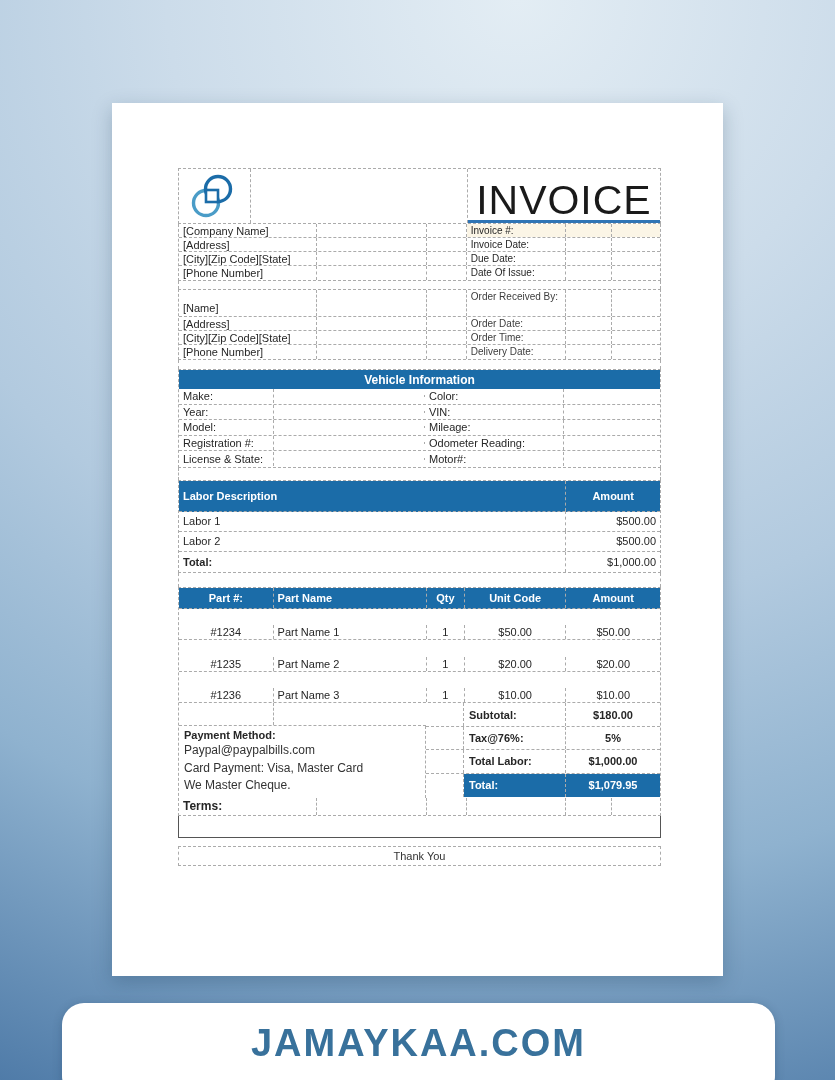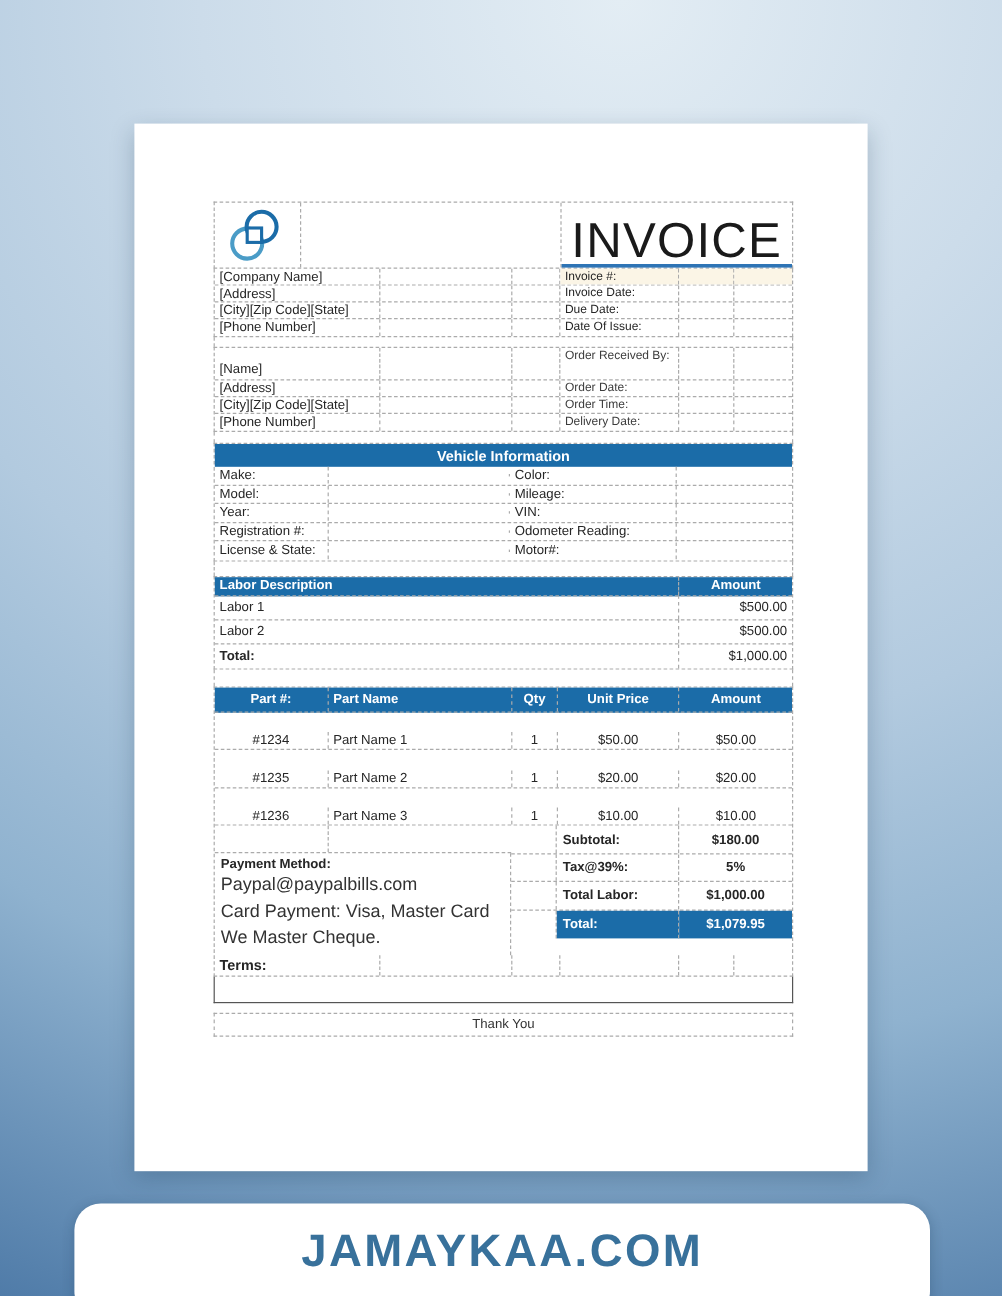--- a/index.html
+++ b/index.html
@@ -50,42 +50,42 @@
   
   .bluebar { background:#1b6ca8; color:#ffffff; font-weight:bold; }
   .banner { height:19px; display:flex; align-items:center; justify-content:center; font-size:12px; }
 
   
   .v1{width:95px} .v2{width:152px} .v3{width:140px} .v4{width:96px}
   .vrow { height:15.6px; align-items:center; }
 
   
   .l1{width:389px} .l2{width:94px}
-  .lhead { height:16px; }
+  .lhead { height:31px; }
   .lhead .cell { display:flex; align-items:center; }
   .lrow { height:20px; align-items:center; display:flex; }
   .amt-right { text-align:right; justify-content:flex-end; display:flex; align-items:center; }
 
   
   .p1{width:95px} .p2{width:154px} .p3{width:38px} .p4{width:102px} .p5{width:94px}
   .phead { height:21px; }
   .phead .cell { display:flex; align-items:center; }
   .prow { height:31.5px;align-items:flex-end; }
   .prow .cell { display:flex; align-items:center; }
   .ctr { justify-content:center; text-align:center; }
 
   
   .sumwrap { display:flex; }
   .sum-left { width:249px; display:flex; flex-direction:column; }
   .sum-left-toprow { height:23px; display:flex; border-bottom:1px dashed #ababab; }
   .slt1 { width:95px; border-right:1px dashed #ababab; }
   .slt2 { flex:1; }
   .payment { flex:1; padding:3px 5px; border-right:1px dashed #ababab; }
   .payment .pm-head { font-weight:bold; font-size:11px; margin-bottom:1px; }
-  .payment .pm-line { font-size:15px; color:#333; line-height:1.45; }
+  .payment .pm-line { font-size:12px; color:#333; line-height:1.45; }
   .sum-right { width:234px; display:flex; flex-direction:column; }
   .sum-row { height:23.4px; display:flex; border-bottom:1px dashed #ababab; }
   .sum-row:last-child { border-bottom:none; }
   .s1 { width:38px; border-right:1px dashed #ababab; }
   .s2 { width:102px; border-right:1px dashed #ababab; display:flex; align-items:center; padding:0 5px; font-weight:bold; }
   .s3 { width:94px; display:flex; align-items:center; justify-content:center; font-weight:bold; }
   .sum-row.hl .s2, .sum-row.hl .s3 { background:#1b6ca8; color:#fff; }
 
   
   .terms-row { height:17px; }
@@ -201,29 +201,29 @@
 
     <div class="sec">
       <div class="bluebar banner">Vehicle Information</div>
       <div class="row vrow">
         <div class="cell v1">Make:</div>
         <div class="cell v2"></div>
         <div class="cell v3">Color:</div>
         <div class="cell v4"></div>
       </div>
       <div class="row vrow">
+        <div class="cell v1">Year:</div>
+        <div class="cell v2"></div>
+        <div class="cell v3">VIN:</div>
+        <div class="cell v4"></div>
+      </div>
+      <div class="row vrow">
         <div class="cell v1">Model:</div>
         <div class="cell v2"></div>
         <div class="cell v3">Mileage:</div>
-        <div class="cell v4"></div>
-      </div>
-      <div class="row vrow">
-        <div class="cell v1">Year:</div>
-        <div class="cell v2"></div>
-        <div class="cell v3">VIN:</div>
         <div class="cell v4"></div>
       </div>
       <div class="row vrow">
         <div class="cell v1">Registration #:</div>
         <div class="cell v2"></div>
         <div class="cell v3">Odometer Reading:</div>
         <div class="cell v4"></div>
       </div>
       <div class="row vrow">
         <div class="cell v1">License &amp; State:</div>
@@ -254,21 +254,21 @@
       </div>
     </div>
 
     <div class="gapv r14"></div>
 
     <div class="sec">
       <div class="row bluebar phead">
         <div class="cell p1 ctr">Part #:</div>
         <div class="cell p2">Part Name</div>
         <div class="cell p3 ctr">Qty</div>
-        <div class="cell p4 ctr">Unit Price</div>
+        <div class="cell p4 ctr">Unit Code</div>
         <div class="cell p5 ctr">Amount</div>
       </div>
       <div class="row prow">
         <div class="cell p1 ctr">#1234</div>
         <div class="cell p2">Part Name 1</div>
         <div class="cell p3 ctr">1</div>
         <div class="cell p4 ctr">$50.00</div>
         <div class="cell p5 ctr">$50.00</div>
       </div>
       <div class="row prow">
@@ -300,21 +300,21 @@
           </div>
         </div>
         <div class="sum-right">
           <div class="sum-row">
             <div class="s1"></div>
             <div class="s2">Subtotal:</div>
             <div class="s3">$180.00</div>
           </div>
           <div class="sum-row">
             <div class="s1"></div>
-            <div class="s2">Tax@39%:</div>
+            <div class="s2">Tax@76%:</div>
             <div class="s3">5%</div>
           </div>
           <div class="sum-row">
             <div class="s1"></div>
             <div class="s2">Total Labor:</div>
             <div class="s3">$1,000.00</div>
           </div>
           <div class="sum-row hl">
             <div class="s1"></div>
             <div class="s2">Total:</div>

